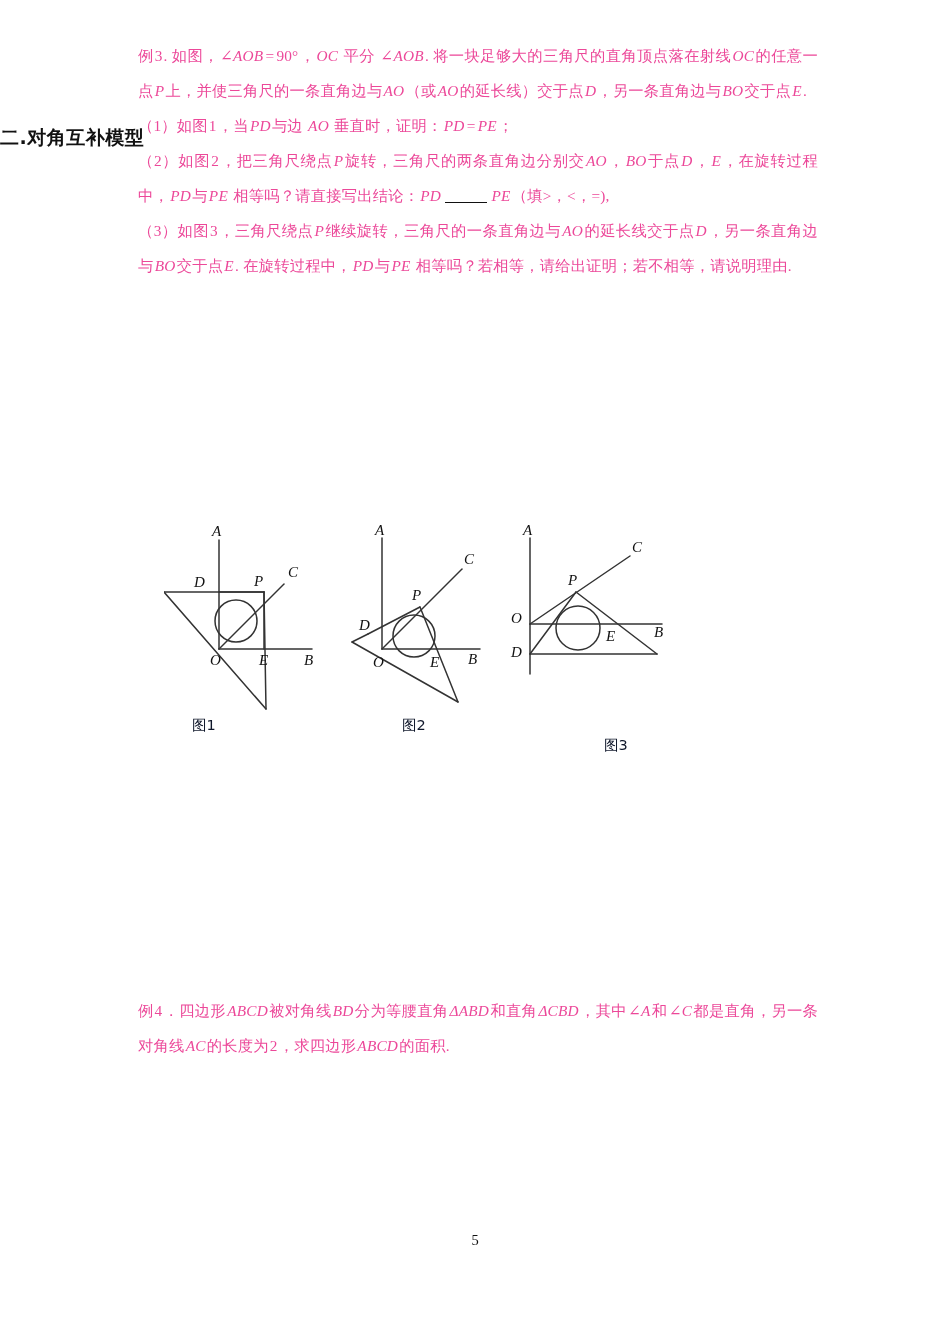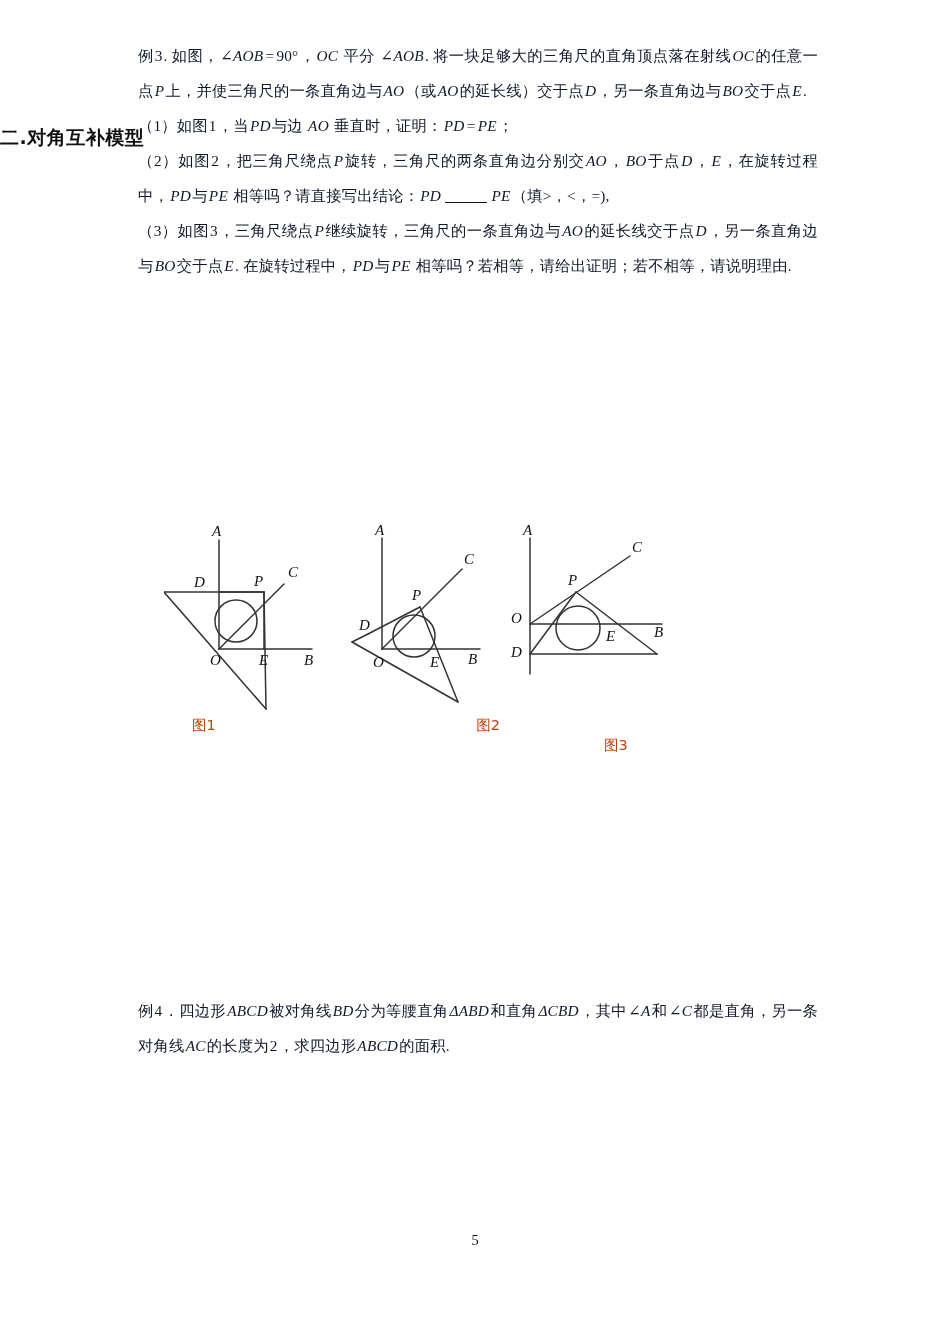--- a/index.html
+++ b/index.html
@@ -34,21 +34,21 @@
     line-height: 1.2;
     color: #111;
   }
 
   
   .para {
     font-size: 15.3px;
     line-height: 35px;
     text-align: justify;
     margin: 0;
-    color: #0f172a;
+    color: #ec4899;
     letter-spacing: 0.2px;
   }
   .para.first { margin-top: 38px; }
 
   
   .m {
     font-family: "Liberation Serif", "DejaVu Serif", serif;
     font-style: italic;
     font-size: 15.3px;
     padding: 0 1.2px;
@@ -76,29 +76,29 @@
     height: 220px;
   }
   .fig {
     position: absolute;
     top: 0;
   }
   .fig svg { display: block; }
   .fig-caption {
     font-family: "DejaVu Sans", "Liberation Sans", sans-serif;
     font-size: 14.5px;
-    color: #c2410c;
+    color: #0f172a;
     text-align: left;
     margin-top: 2px;
   }
   .f1 { left: 24px;  }
   .f2 { left: 200px; }
   .f3 { left: 362px; }
   .f1 .fig-caption { padding-left: 28px; }
-  .f2 .fig-caption { padding-left: 62px; text-align: right; }
+  .f2 .fig-caption { padding-left: 62px; }
   .f3 .fig-caption { padding-left: 102px; margin-top: 22px; }
 
   
   .lbl {
     font-family: "Liberation Serif", "DejaVu Serif", serif;
     font-style: italic;
     font-size: 15px;
     fill: #111;
   }
 

